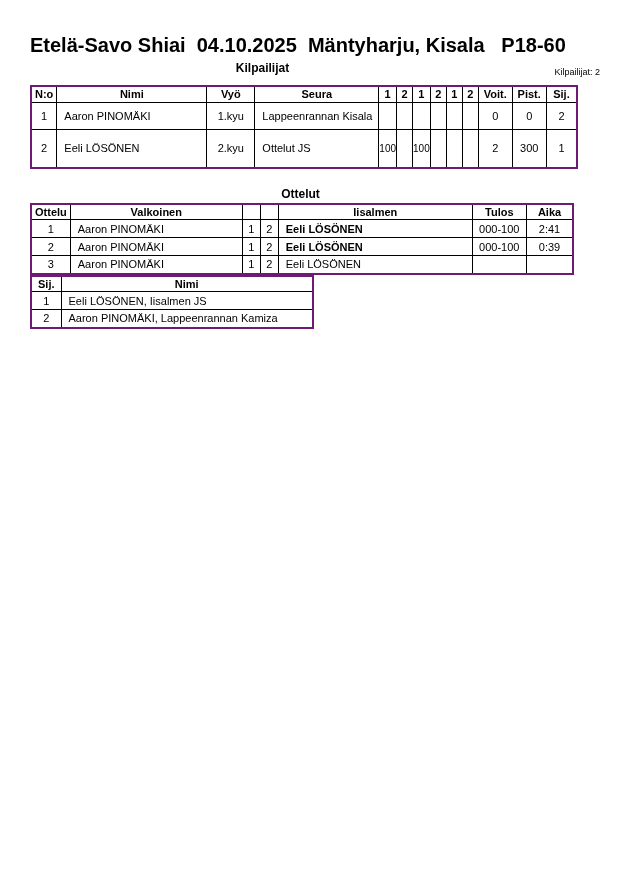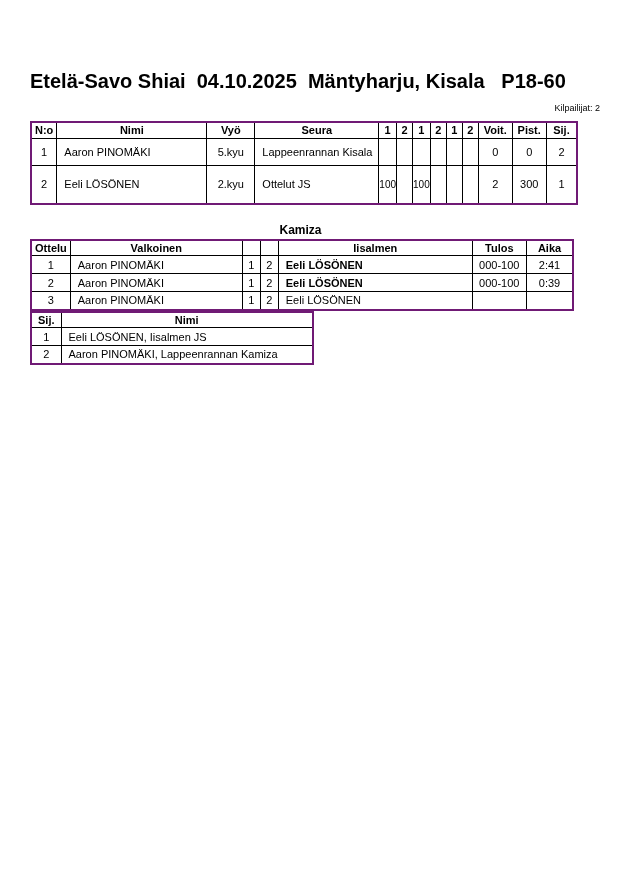--- a/index.html
+++ b/index.html
@@ -4,21 +4,21 @@
 <style>
   * { box-sizing: border-box; }
   html, body { margin: 0; padding: 0; }
   body {
     width: 630px;
     height: 891px;
     background: #ffffff;
     color: #000000;
     font-family: "Liberation Sans", sans-serif;
   }
-  .page { padding: 34px 30px 0 30px; margin-top: 36px; }
+  .page { padding: 34px 30px 0 30px; }
 
   .title {
     font-size: 20px;
     font-weight: bold;
     white-space: pre;
     margin: 0 0 4px 0;
   }
 
   .section-head-wrap { position: relative; width: 570px; height: 24px; }
   .section-heading {
@@ -59,20 +59,21 @@
   .heading-tulokset { width: 282px; margin: 18px 0 2px 0; }
 </style>
 </head>
 <body>
 
 <div class="page">
 
   <h1 class="title">Etelä-Savo Shiai  04.10.2025  Mäntyharju, Kisala   P18-60</h1>
 
   <div class="section-head-wrap">
+    <div class="section-heading heading-kilpailijat">Kilpailijat</div>
     <div class="count-label">Kilpailijat: 2</div>
   </div>
 
   <table>
     <colgroup>
       <col style="width:24px">
         <col style="width:150px">
         <col style="width:48px">
         <col style="width:124px">
       <col style="width:16px">
@@ -97,21 +98,21 @@
       <th>2</th>
       <th>1</th>
       <th>2</th>
       <th>Voit.</th>
       <th>Pist.</th>
       <th>Sij.</th>
     </tr>
     <tr>
       <td>1</td>
       <td class="left">Aaron PINOMÄKI</td>
-      <td>5.kyu</td>
+      <td>1.kyu</td>
       <td class="left">Lappeenrannan Kisala</td>
       <td class="score"></td>
       <td class="score"></td>
       <td class="score"></td>
       <td class="score"></td>
       <td class="score"></td>
       <td class="score"></td>
       <td>0</td>
       <td>0</td>
       <td>2</td>
@@ -127,21 +128,21 @@
       <td class="score"></td>
       <td class="score"></td>
       <td class="score"></td>
       <td>2</td>
       <td>300</td>
       <td>1</td>
     </tr>
   </tbody>
     </table>
 
-  <div class="section-heading heading-ottelut">Kamiza</div>
+  <div class="section-heading heading-ottelut">Ottelut</div>
 
   <table>
     <colgroup>
       <col style="width:38px">
         <col style="width:172px">
         <col style="width:18px">
         <col style="width:18px">
       <col style="width:194px">
         <col style="width:54px">
         <col style="width:47px">

